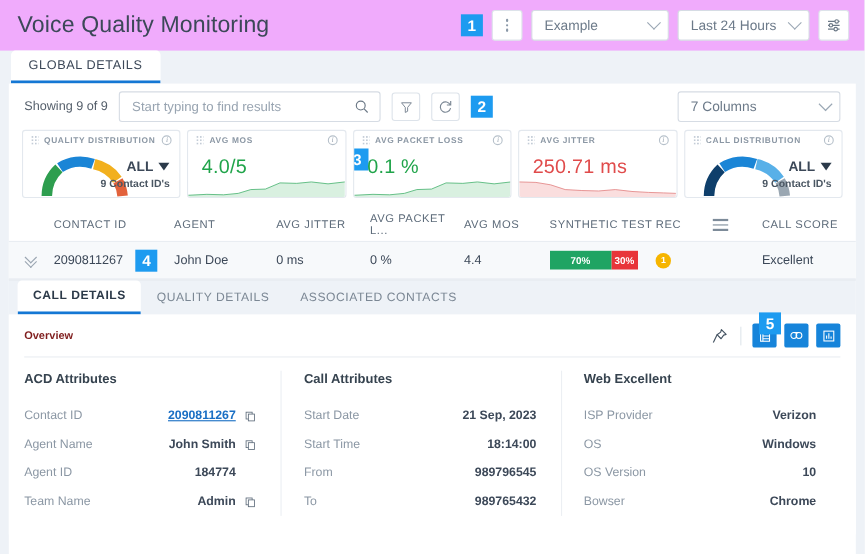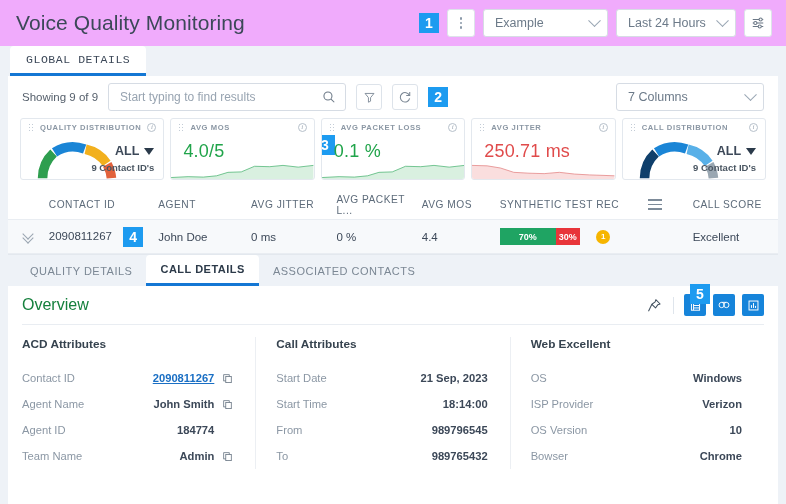--- a/index.html
+++ b/index.html
@@ -46,21 +46,21 @@
   .select .val { flex: 1; white-space: nowrap; }
   .chev {
     width: 9px; height: 9px; border-right: 1.4px solid #9aa7b4; border-bottom: 1.4px solid #9aa7b4;
     transform: rotate(45deg) translate(-2px,-2px); margin-left: 10px; flex: none;
   }
   #sel-example { width: 125px; }
   #sel-range { width: 118px; }
 
   
   .tabstrip {
-    height: 30px; padding-left: 10px; display: flex; align-items: flex-end; font-family: Liberation Mono, monospace;
+    height: 30px; padding-left: 10px; display: flex; align-items: flex-end;
   }
   .gtab {
     background: #fff; border-radius: 4px 4px 0 0; height: 30px;
     display: flex; align-items: center; padding: 0 16px;
     font-size: 11.5px; letter-spacing: .55px; color: #3c4858; font-weight: 400;
     border-bottom: 3px solid #1477d4; cursor: pointer;
   }
 
   
   .panel { background: #fff; margin: 0 8px; height: 459px; position: relative; }
@@ -177,21 +177,21 @@
     font-size: 11px; letter-spacing: .5px; color: #7b8794; cursor: pointer;
   }
   .stab.active {
     background: #fff; color: #2c3a49; font-weight: 700;
     border-bottom: 3px solid #1477d4; border-radius: 4px 4px 0 0;
   }
 
   
   .details { background: #fff; height: 200px; padding: 0 14px; position: relative; }
   .ov-head { display: flex; align-items: center; height: 38px; }
-  .ov-title { font-size: 16px; font-weight: 400; color: #15803d; }
+  .ov-title { font-size: 10px; font-weight: 700; color: #7f1d1d; }
   .ov-actions { margin-left: auto; display: flex; align-items: center; gap: 7px; }
   .pin { width: 18px; height: 18px; display:flex; align-items:center; justify-content:center; cursor:pointer;}
   .divider-v { width: 1px; height: 17px; background: #dfe5ec; margin: 0 3px; }
   .sq-btn {
     width: 22px; height: 22px; background: #1684da; border-radius: 2px;
     display: flex; align-items: center; justify-content: center; cursor: pointer;
   }
   .ov-sep { height: 1px; background: #e9edf2; }
   .attrcols { display: flex; padding-top: 12px; }
   .attrcol { flex: 1; padding-right: 22px; position: relative; }
@@ -416,22 +416,22 @@
         </div>
         <div class="c-rec">
           <span class="rec-badge">1</span>
         </div>
         <div class="c-menu"></div>
         <div class="c-score">Excellent</div>
       </div>
     </div>
 
     <div class="subtabs">
+      <div class="stab active">CALL DETAILS</div>
       <div class="stab">QUALITY DETAILS</div>
-      <div class="stab active">CALL DETAILS</div>
       <div class="stab">ASSOCIATED CONTACTS</div>
     </div>
 
     <div class="details">
       <span class="marker marker5" style="left:682px;top:-2px">5</span>
 
       <div class="ov-head">
         <div class="ov-title">Overview</div>
         <div class="ov-actions">
           <div class="pin">
@@ -534,26 +534,26 @@
           </div>
           <div class="attr-row">
             <span class="attr-k">To</span>
             <span class="attr-v">989765432</span>
           </div>
         </div>
 
         <div class="attrcol">
           <div class="attr-h">Web  Excellent</div>
           <div class="attr-row">
+            <span class="attr-k">ISP Provider</span>
+            <span class="attr-v">Verizon</span>
+          </div>
+          <div class="attr-row">
             <span class="attr-k">OS</span>
             <span class="attr-v">Windows</span>
-          </div>
-          <div class="attr-row">
-            <span class="attr-k">ISP Provider</span>
-            <span class="attr-v">Verizon</span>
           </div>
           <div class="attr-row">
             <span class="attr-k">OS Version</span>
             <span class="attr-v">10</span>
           </div>
           <div class="attr-row">
             <span class="attr-k">Bowser</span>
             <span class="attr-v">Chrome</span>
           </div>
         </div>

